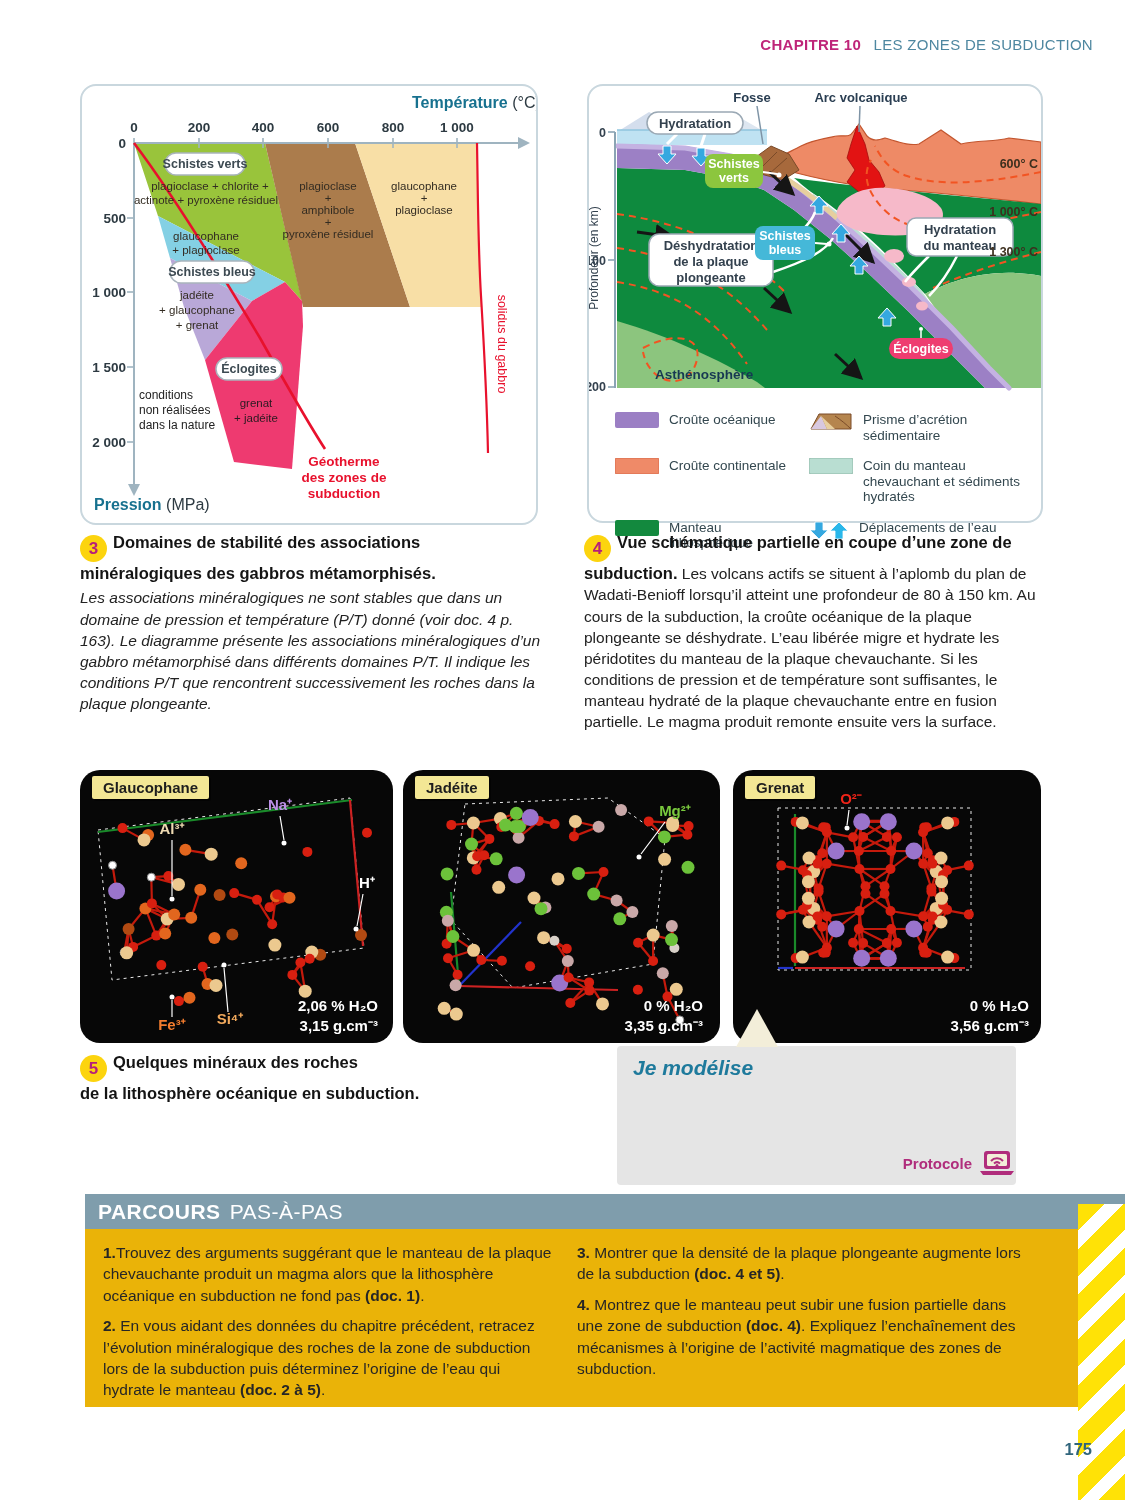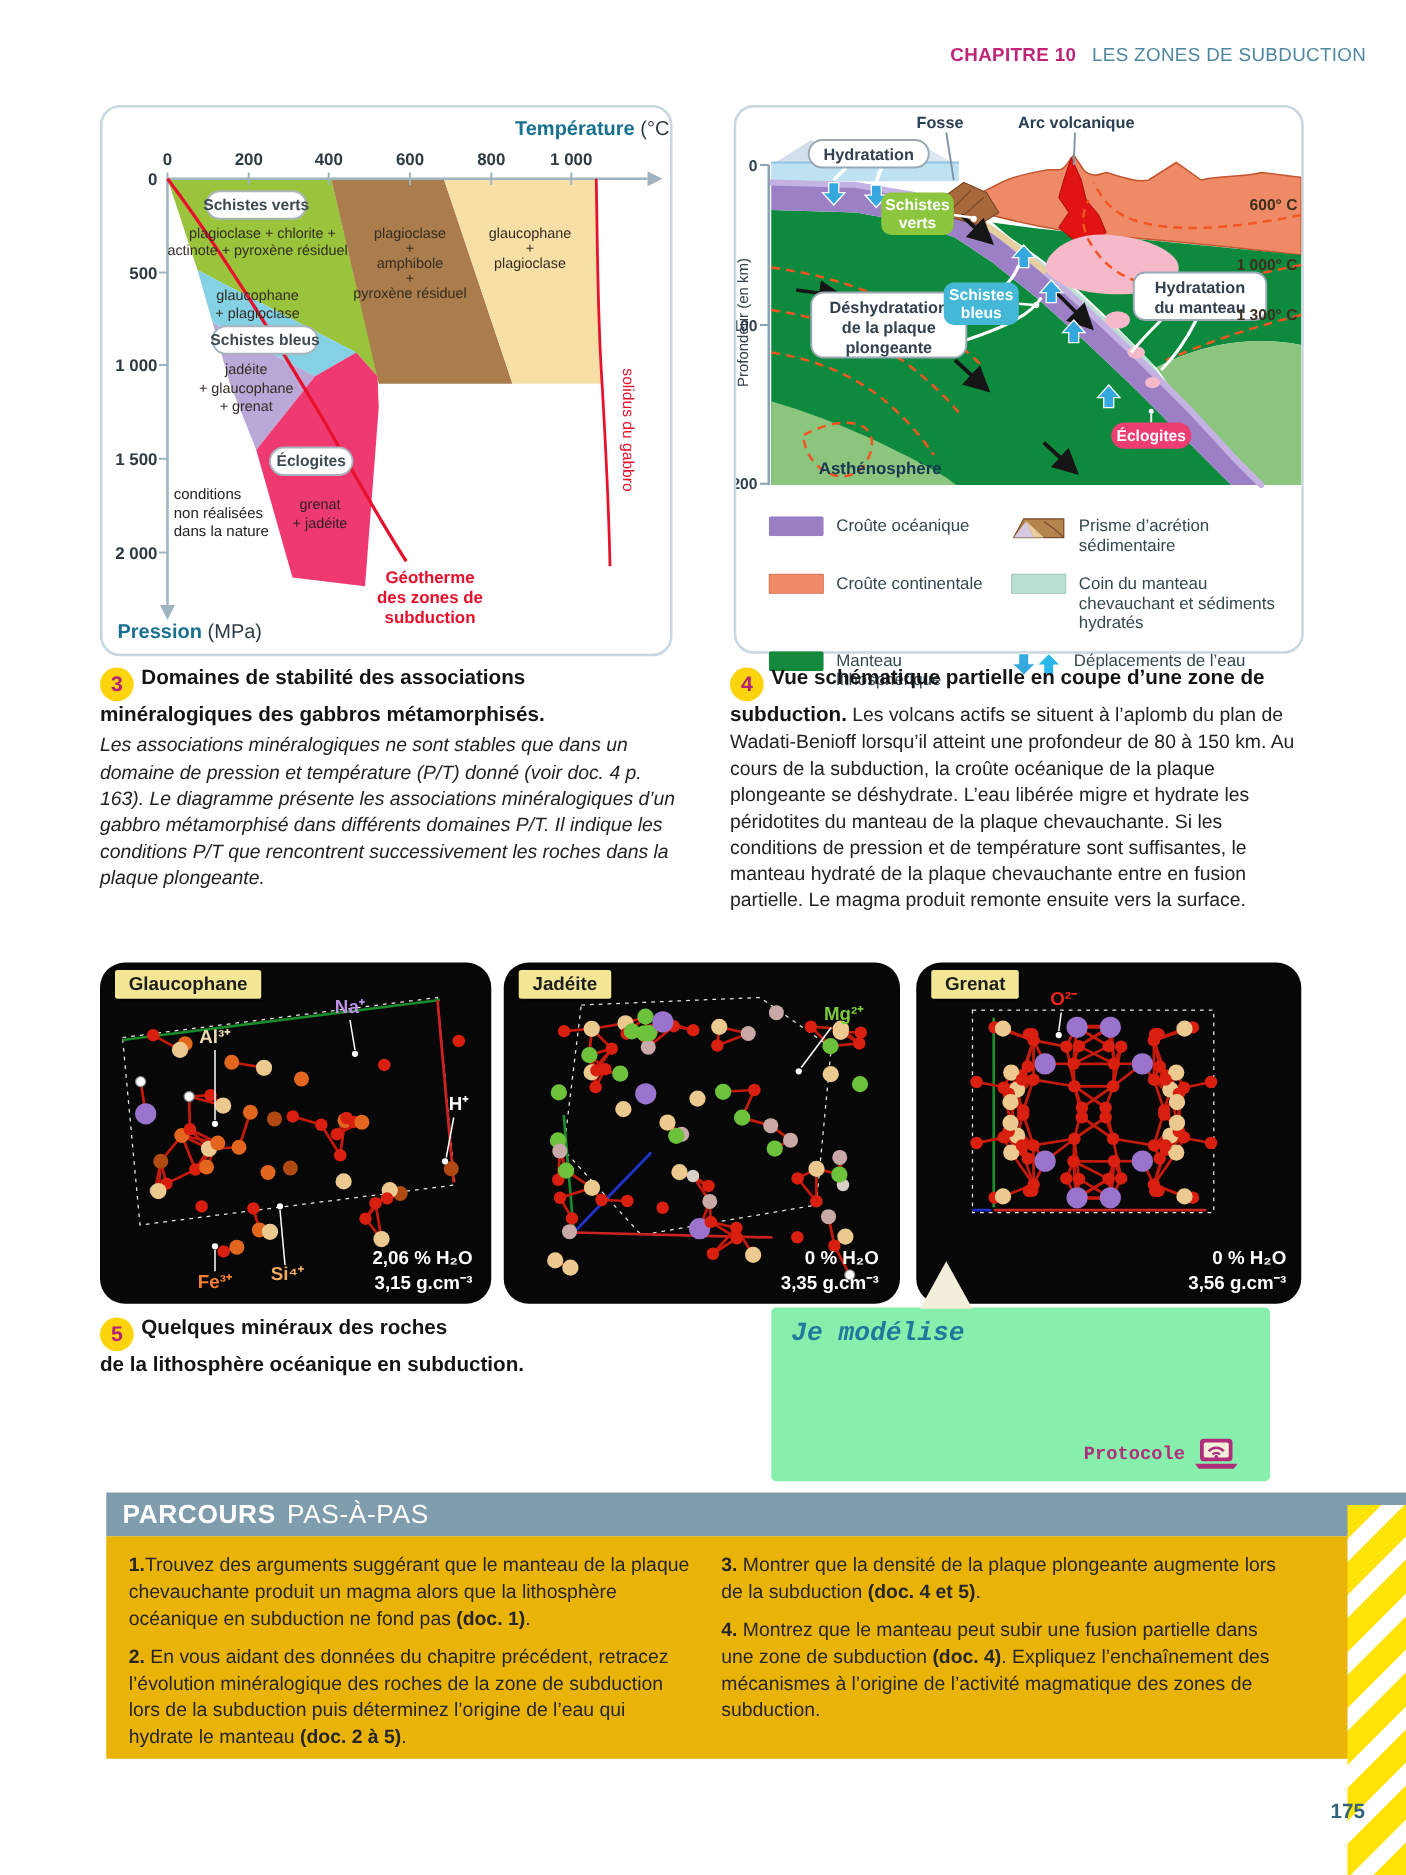--- a/index.html
+++ b/index.html
@@ -41,25 +41,25 @@
   #panel1{left:80px;width:313px;}
   #panel2{left:403px;width:317px;}
   #panel3{left:733px;width:308px;}
   .chip{
     position:absolute;left:12px;top:6px;background:#f3e795;color:#1d1d1d;
     font-weight:bold;font-size:15px;padding:3px 11px;border-radius:2px;
     box-shadow:2px 2px 0 rgba(0,0,0,.45);z-index:3;
   }
   .mineral-panel svg{position:absolute;left:0;top:0;}
   
-  #je-box{left:617px;top:1046px;width:399px;height:139px;background:#86efac;border-radius:4px;box-sizing:border-box;padding:10px 16px 8px 16px;font-family:Liberation Mono, monospace;}
+  #je-box{left:617px;top:1046px;width:399px;height:139px;background:#e5e5e5;border-radius:4px;box-sizing:border-box;padding:10px 16px 8px 16px;}
   #je-tri{left:736px;top:1009px;width:0;height:0;border-left:21px solid transparent;border-right:21px solid transparent;border-bottom:38px solid #f3eed9;z-index:4;}
   .je-title{color:#1e7a9c;font-weight:bold;font-style:italic;font-size:21px;margin-bottom:4px;}
   .je-body{font-size:15px;line-height:1.35;color:#222;}
-  .je-foot{position:absolute;right:24px;bottom:8px;display:flex;align-items:center;gap:6px;margin-top:44px;}
+  .je-foot{position:absolute;right:0;bottom:8px;display:flex;align-items:center;gap:6px;margin-top:44px;}
   .protocole{color:#b02d7c;font-weight:bold;font-size:15px;}
   
   #parcours{left:85px;top:1194px;width:1094px;}
   .parc-head{background:#7f9dac;color:#fff;font-size:21px;height:35px;line-height:35px;padding-left:13px;}
   .parc-head .strong{font-weight:bold;letter-spacing:.5px;}
   .parc-head .light{font-weight:normal;margin-left:9px;letter-spacing:.5px;}
   .parc-body{background:#eab308;height:178px;position:relative;font-size:15.5px;line-height:1.38;color:#262626;}
   .parc-col{position:absolute;top:13px;}
   #parc-col1{left:18px;width:452px;}
   #parc-col2{left:492px;width:452px;}

